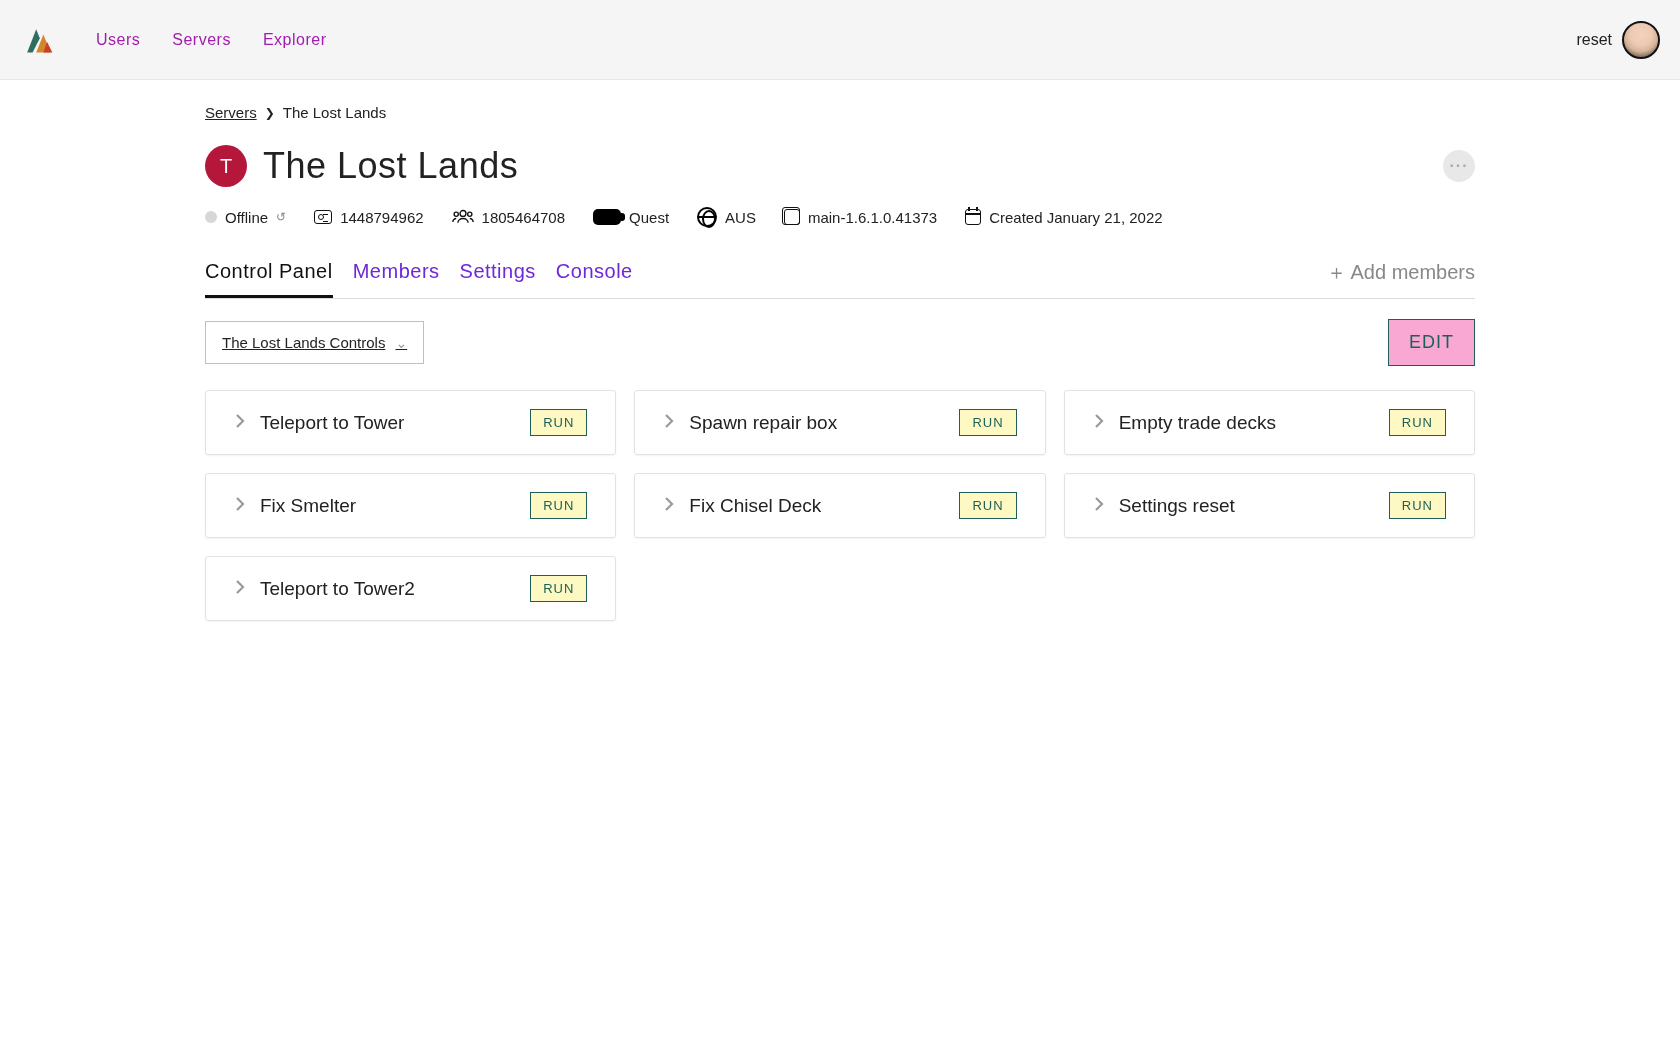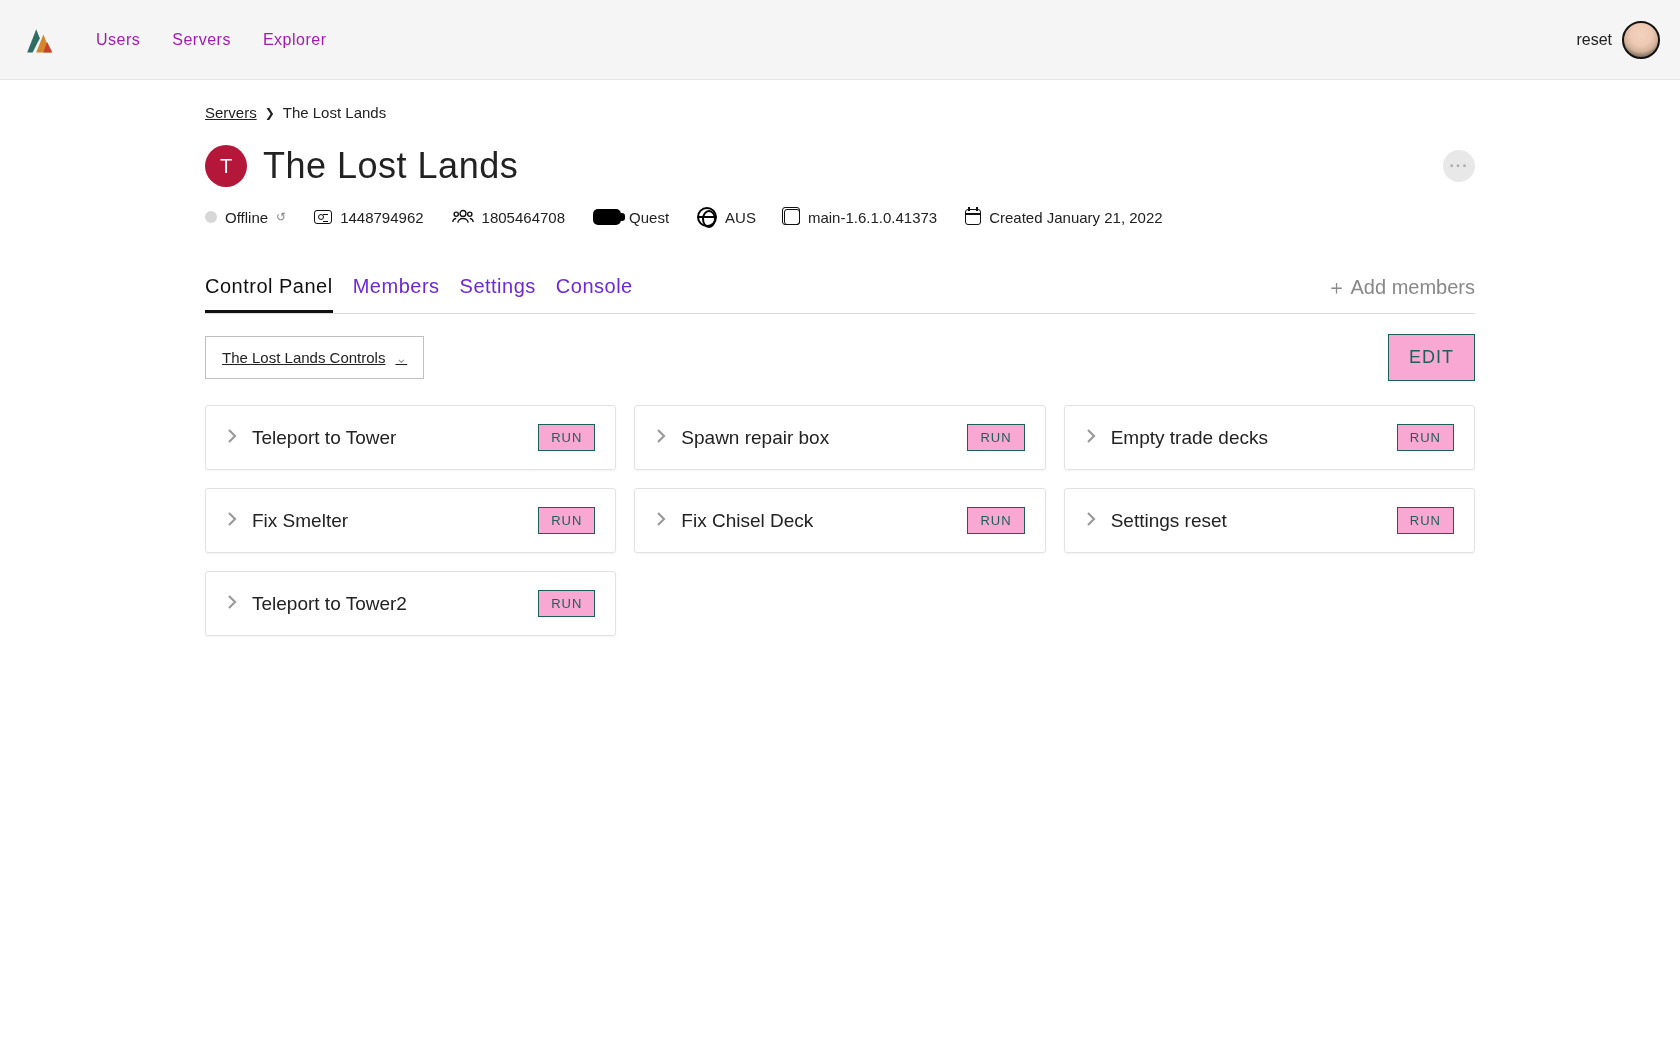--- a/index.html
+++ b/index.html
@@ -133,21 +133,21 @@
   .globe-icon::before{content:"";position:absolute;left:3px;top:1px;width:10px;height:14px;border:2px solid #000;border-radius:50%;}
   .globe-icon::after{content:"";position:absolute;left:0;top:7px;width:16px;height:2px;background:#000;}
   .version-icon{width:16px;height:16px;border:1.5px solid #111;border-radius:3px;position:relative;}
   .version-icon::after{content:"";position:absolute;left:-3px;top:-3px;width:16px;height:16px;border:1.5px solid #111;border-radius:3px;background:#fff;z-index:-1;}
   .calendar-icon{width:16px;height:16px;border:1.5px solid #111;border-radius:3px;position:relative;}
   .calendar-icon::before{content:"";position:absolute;left:0;top:3px;width:100%;height:1.5px;background:#111;}
   .calendar-icon::after{content:"";position:absolute;left:2px;top:-3px;width:1.5px;height:4px;background:#111;box-shadow:8px 0 0 #111;}
 
   
   .tabs-row{
-    display:flex; align-items:center; margin-top:47px;
+    display:flex; align-items:center; margin-top:32px;
     border-bottom:1px solid #dcdcdc;
   }
   .tabs { display:flex; gap:20px; }
   .tab {
     padding:0 0 12px 0;
     font-size:20px;
     font-weight:300;
     color:#6d28d9;
     cursor:pointer;
     letter-spacing:0.5px;
@@ -181,37 +181,37 @@
   }
   .cards{
     margin-top:24px;
     display:grid;
     grid-template-columns:repeat(3, 1fr);
     gap:18px;
   }
   .card{
     border:1px solid #e2e2e2;
     border-radius:3px;
-    padding:18px 20px;
+    padding:18px 28px;
     display:flex;
     align-items:center;
     gap:14px;
     box-shadow:0 1px 2px rgba(0,0,0,0.05);
   }
   .card .expand{ color:#9a9a9a; cursor:pointer;}
   .card .expand svg{width:12px;height:16px;}
   .card-title{flex:1;font-size:19px;font-weight:300;color:#222;}
   .run-btn{
     border:1.5px solid #1e6057;
     color:#1e6057;
     padding:5px 12px;
     font-size:13px;
     letter-spacing:1px;
     cursor:pointer;
-    background:#f9a8d4;
+    background:#fef9c3;
     font-weight:400;
   }
   .empty-cell{visibility:hidden;}
 </style>
 </head>
 <body>
 
 <div class="topbar">
   <div class="logo">
     <svg viewBox="0 0 40 40">

